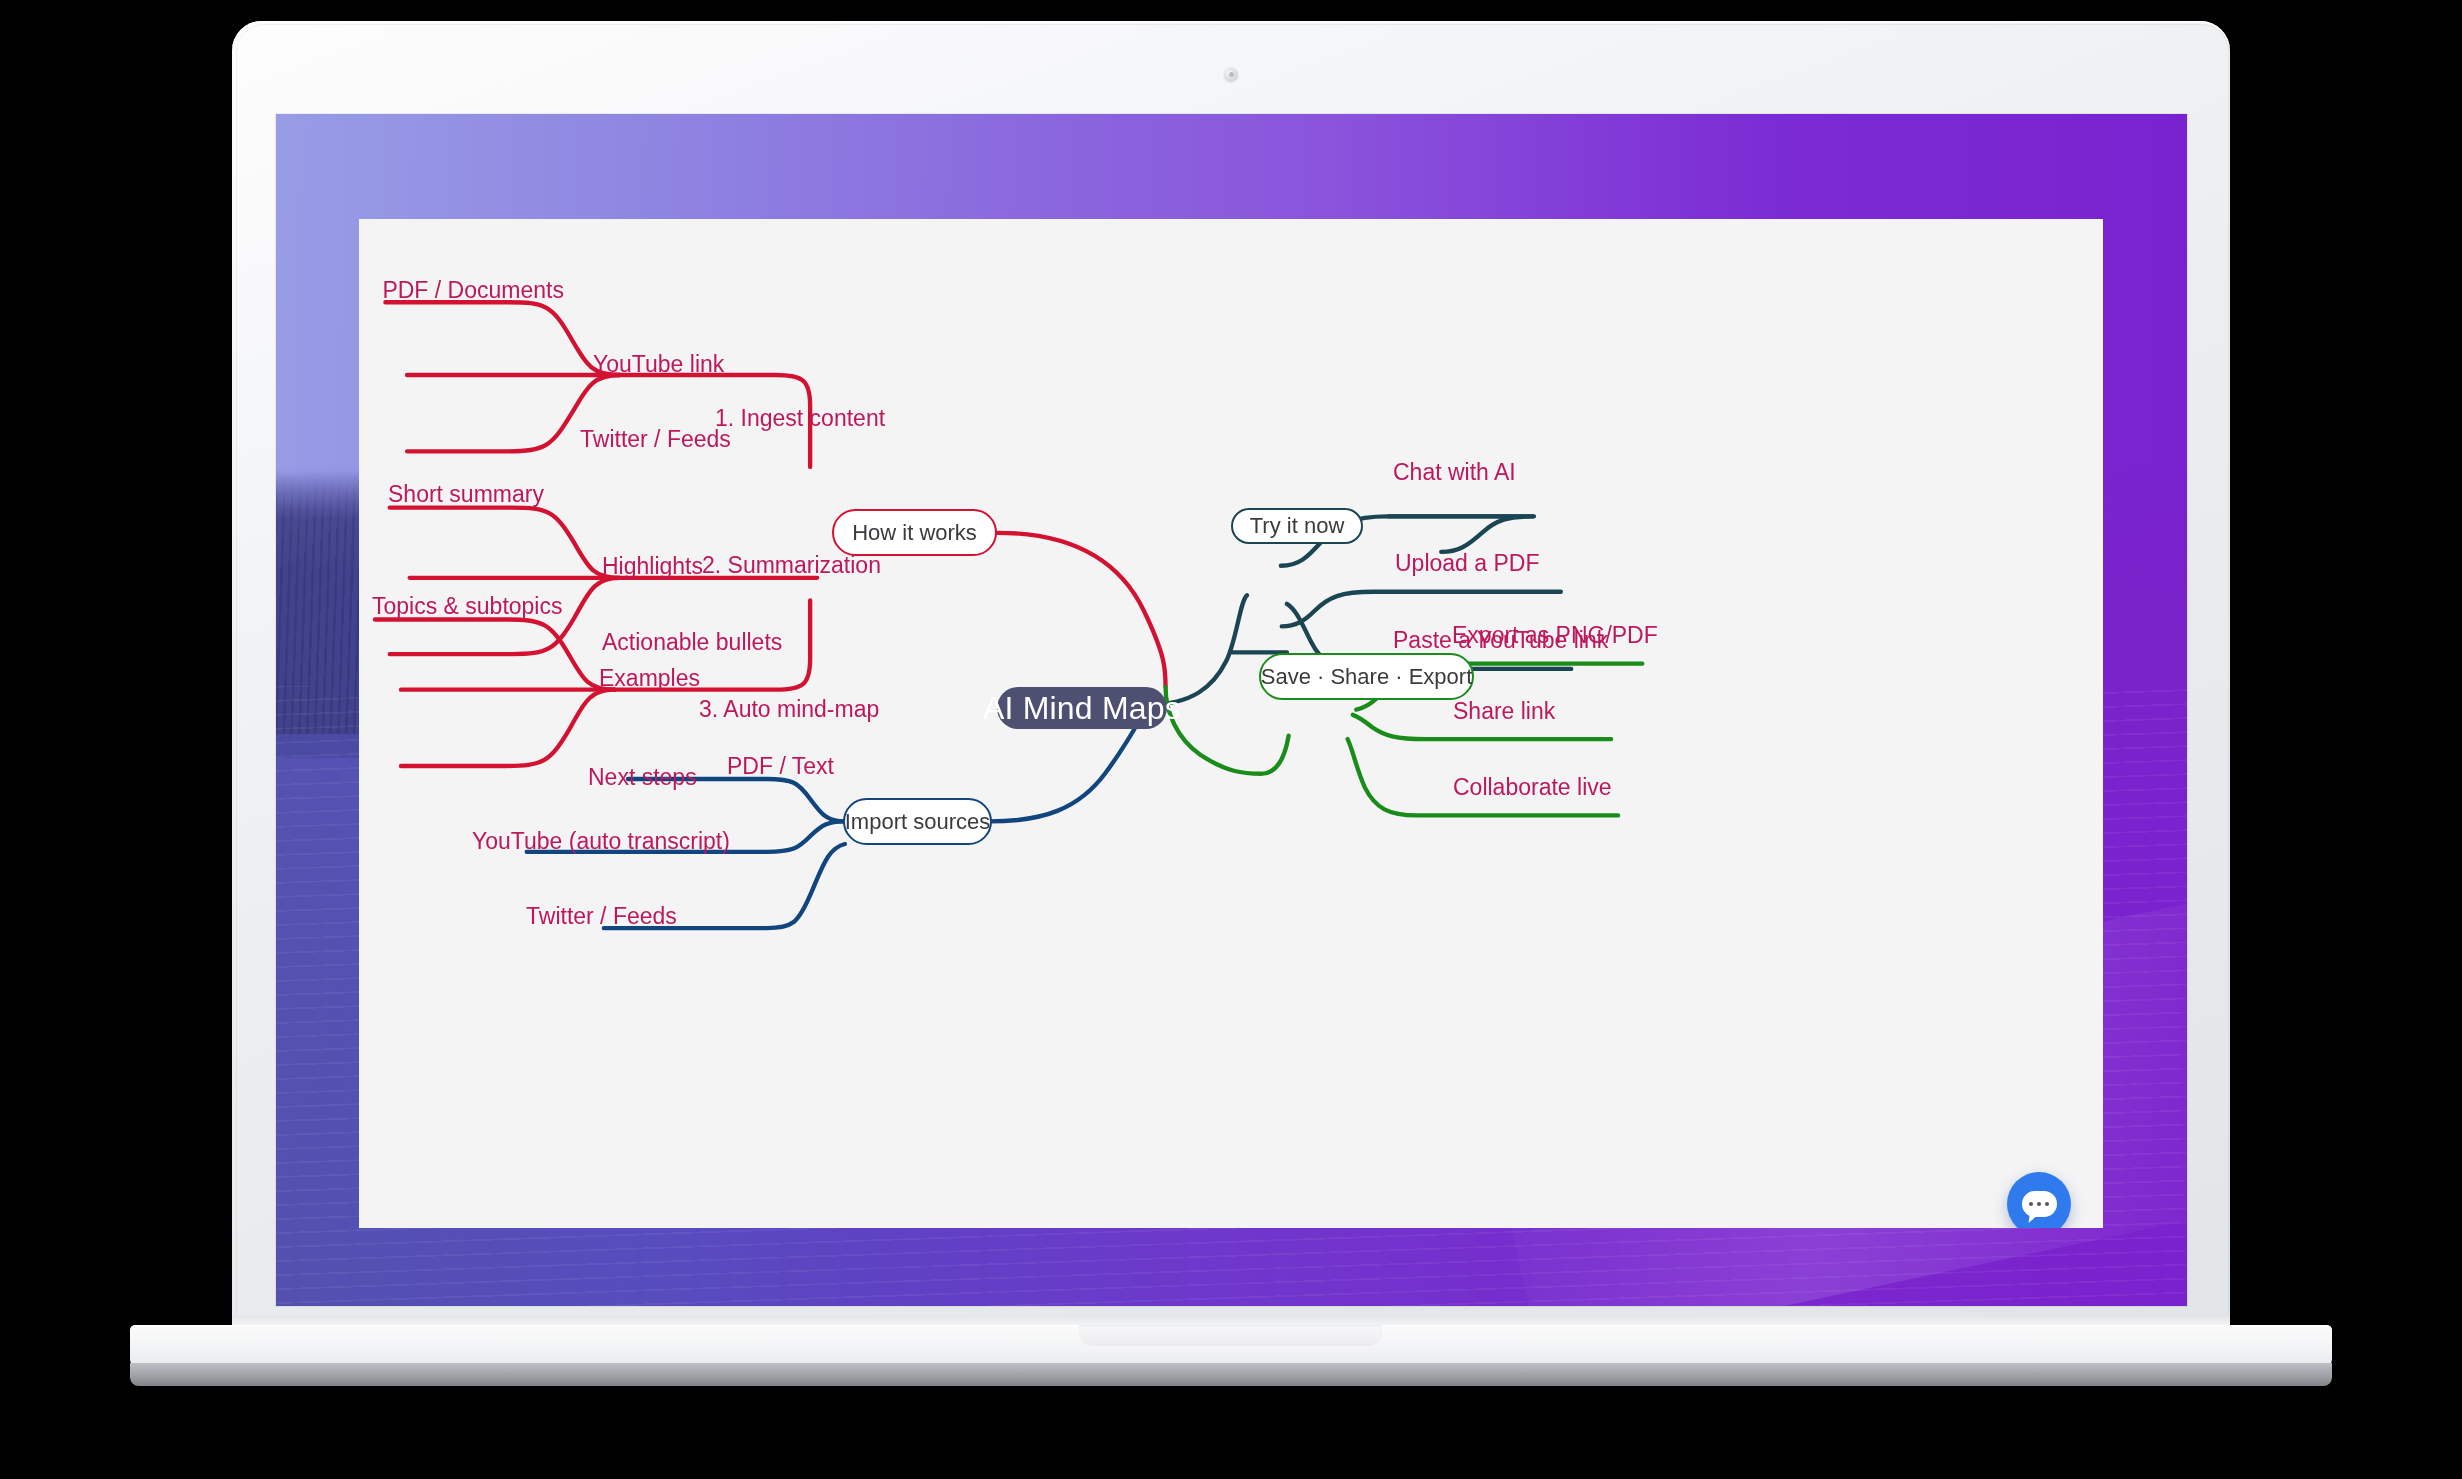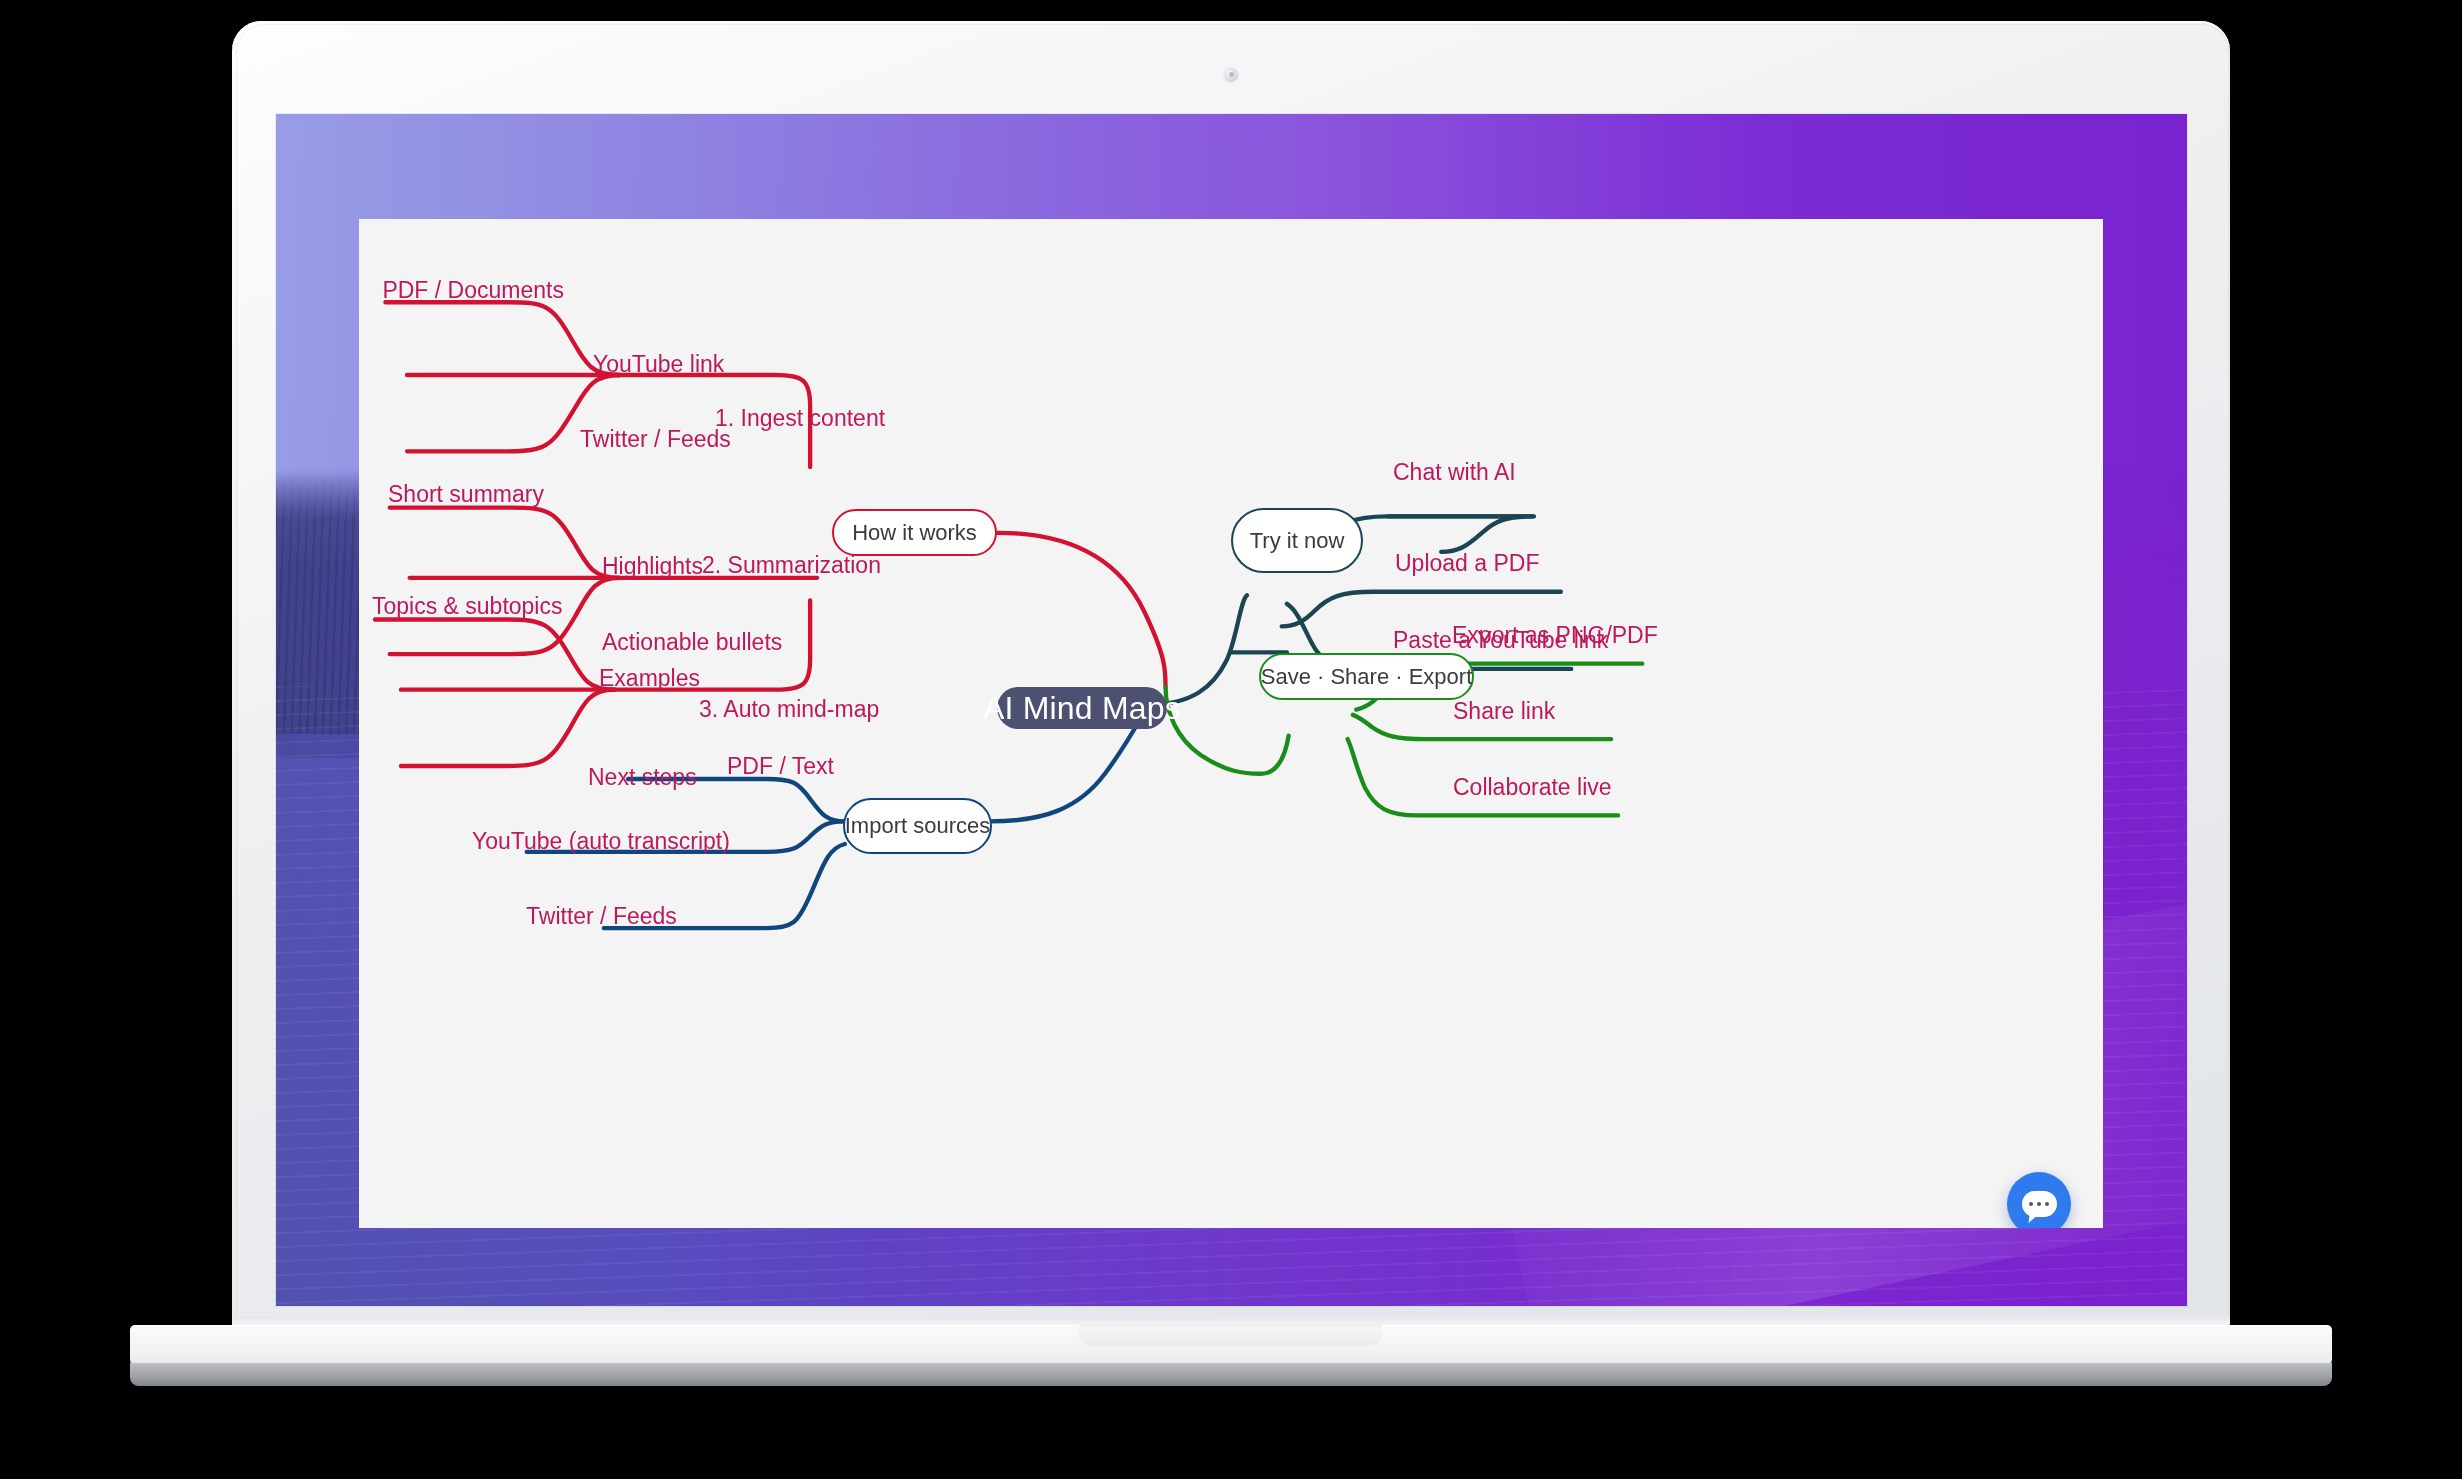--- a/index.html
+++ b/index.html
@@ -229,28 +229,28 @@
       <div class="leaf" style="left:343px;top:333px;">2. Summarization</div>
       <div class="leaf" style="left:29px;top:262px;">Short summary</div>
       <div class="leaf" style="left:243px;top:334px;">Highlights</div>
       <div class="leaf" style="left:203px;top:410px;margin-left:40px;">Actionable bullets</div>
 
       <div class="leaf" style="left:340px;top:445px;margin-top:32px;">3. Auto mind-map</div>
       <div class="leaf" style="left:13px;top:374px;">Topics &amp; subtopics</div>
       <div class="leaf" style="left:240px;top:446px;">Examples</div>
       <div class="leaf" style="left:229px;top:521px;margin-top:24px;">Next steps</div>
 
-      <div class="node branch" style="left:484px;top:579px;width:149px;height:56px;border-color:#11457e;">
+      <div class="node branch" style="left:484px;top:579px;width:149px;height:47px;border-color:#11457e;">
         <span>Import sources</span>
       </div>
       <div class="leaf" style="left:368px;top:534px;">PDF / Text</div>
       <div class="leaf" style="left:113px;top:609px;">YouTube (auto transcript)</div>
       <div class="leaf" style="left:167px;top:684px;">Twitter / Feeds</div>
 
-      <div class="node branch" style="left:872px;top:289px;width:132px;height:65px;border-color:#1b4552;">
+      <div class="node branch" style="left:872px;top:289px;width:132px;height:36px;border-color:#1b4552;">
         <span>Try it now</span>
       </div>
       <div class="leaf" style="left:1034px;top:240px;">Chat with AI</div>
       <div class="leaf" style="left:1036px;top:331px;">Upload a PDF</div>
       <div class="leaf" style="left:1034px;top:408px;">Paste a YouTube link</div>
 
       <div class="node branch" style="left:900px;top:434px;width:215px;height:47px;border-color:#1a8c1a;">
         <span>Save · Share · Export</span>
       </div>
       <div class="leaf" style="left:1093px;top:403px;">Export as PNG/PDF</div>

